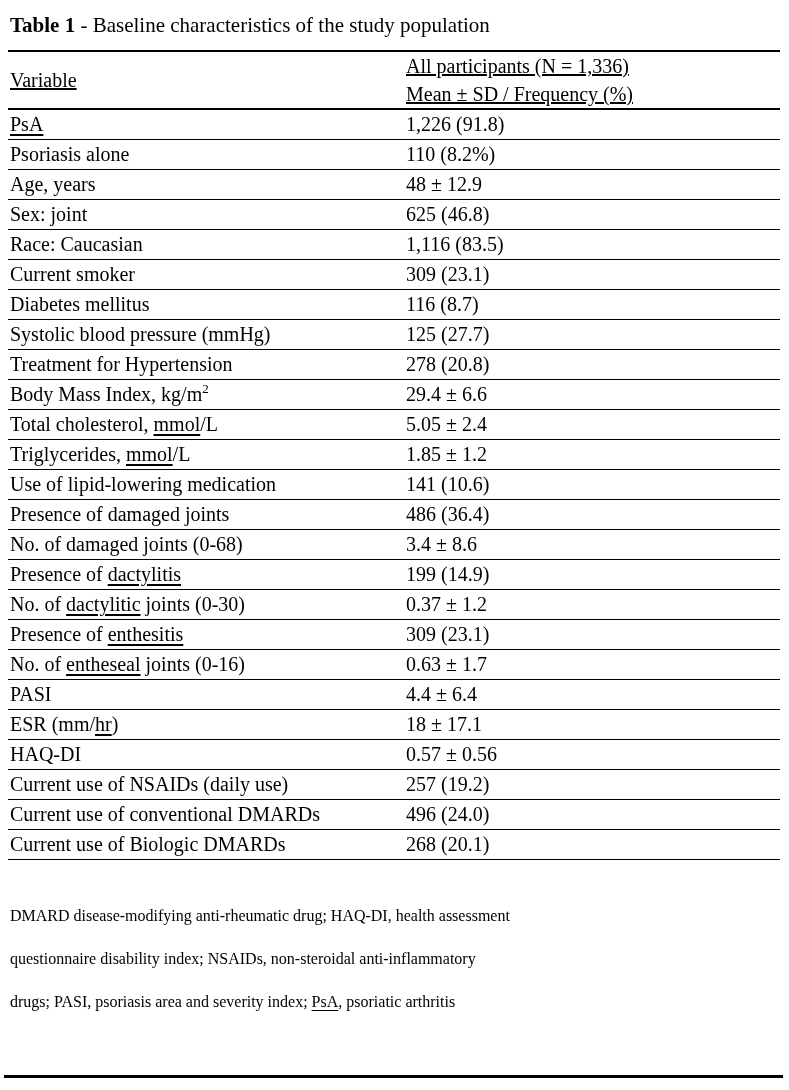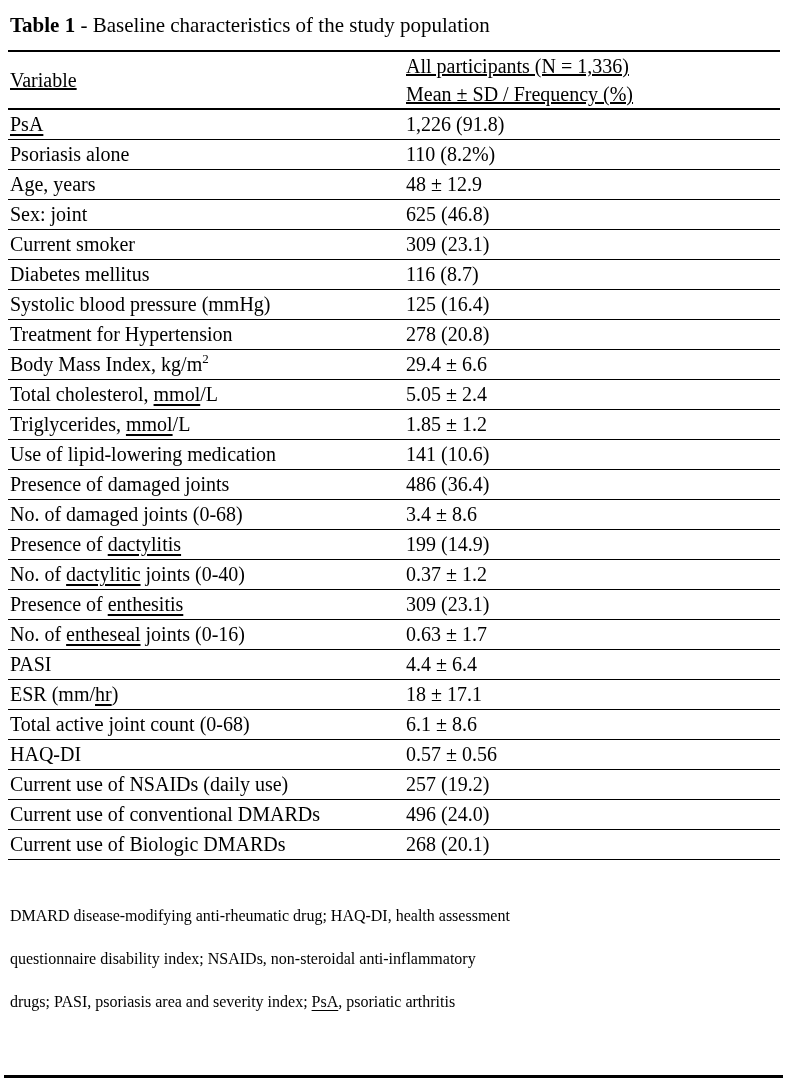--- a/index.html
+++ b/index.html
@@ -117,30 +117,34 @@
         </tr>
         <tr>
           <td><span>Age, years</span></td>
           <td>48 ± 12.9</td>
         </tr>
         <tr>
           <td><span>Sex: joint</span></td>
           <td>625 (46.8)</td>
         </tr>
         <tr>
+          <td><span>Race: Caucasian</span></td>
+          <td>1,116 (83.5)</td>
+        </tr>
+        <tr>
           <td><span>Current smoker</span></td>
           <td>309 (23.1)</td>
         </tr>
         <tr>
           <td><span>Diabetes mellitus</span></td>
           <td>116 (8.7)</td>
         </tr>
         <tr>
           <td><span>Systolic blood pressure (mmHg)</span></td>
-          <td>125 (16.4)</td>
+          <td>125 (27.7)</td>
         </tr>
         <tr>
           <td><span>Treatment for Hypertension</span></td>
           <td>278 (20.8)</td>
         </tr>
         <tr>
           <td><span>Body Mass Index, kg/m</span><sup class="sup">2</sup></td>
           <td>29.4 ± 6.6</td>
         </tr>
         <tr>
@@ -161,42 +165,38 @@
         </tr>
         <tr>
           <td><span>No. of damaged joints (0-68)</span></td>
           <td>3.4 ± 8.6</td>
         </tr>
         <tr>
           <td><span>Presence of </span><span class="misspelled">dactylitis</span></td>
           <td>199 (14.9)</td>
         </tr>
         <tr>
-          <td><span>No. of </span><span class="misspelled">dactylitic</span><span> joints (0-40)</span></td>
+          <td><span>No. of </span><span class="misspelled">dactylitic</span><span> joints (0-30)</span></td>
           <td>0.37 ± 1.2</td>
         </tr>
         <tr>
           <td><span>Presence of </span><span class="misspelled">enthesitis</span></td>
           <td>309 (23.1)</td>
         </tr>
         <tr>
           <td><span>No. of </span><span class="misspelled">entheseal</span><span> joints (0-16)</span></td>
           <td>0.63 ± 1.7</td>
         </tr>
         <tr>
           <td><span>PASI</span></td>
           <td>4.4 ± 6.4</td>
         </tr>
         <tr>
           <td><span>ESR (mm/</span><span class="misspelled">hr</span><span>)</span></td>
           <td>18 ± 17.1</td>
-        </tr>
-        <tr>
-          <td><span>Total active joint count (0-68)</span></td>
-          <td>6.1 ± 8.6</td>
         </tr>
         <tr>
           <td><span>HAQ-DI</span></td>
           <td>0.57 ± 0.56</td>
         </tr>
         <tr>
           <td><span>Current use of NSAIDs (daily use)</span></td>
           <td>257 (19.2)</td>
         </tr>
         <tr>

